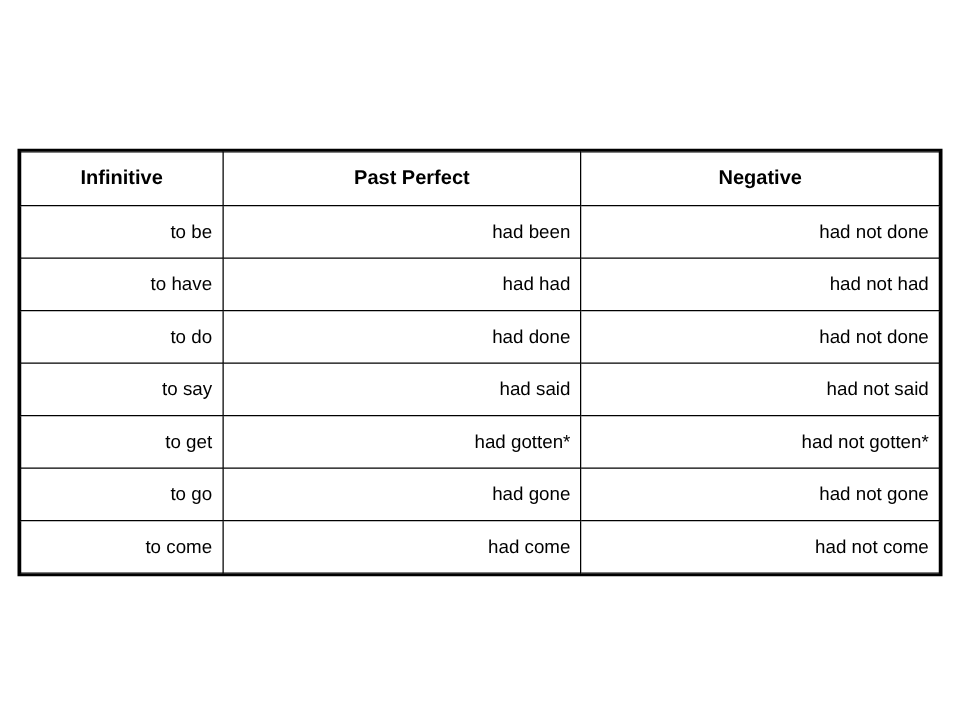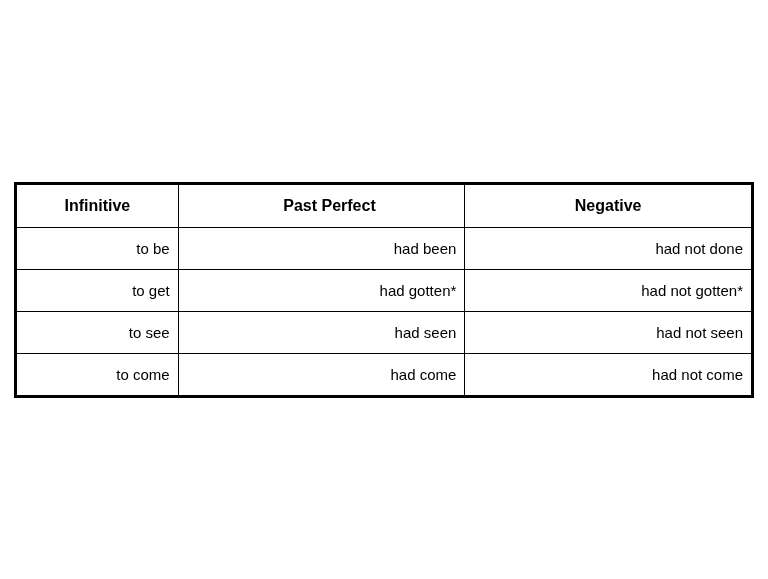--- a/index.html
+++ b/index.html
@@ -68,28 +68,43 @@
         <th class="col-negative">Negative</th>
       </tr>
     </thead>
     <tbody id="table-body">
     <tr>
           <td>to be</td>
           <td>had been</td>
           <td>had not done</td>
         </tr>
         <tr>
+          <td>to have</td>
+          <td>had had</td>
+          <td>had not had</td>
+        </tr>
+        <tr>
+          <td>to do</td>
+          <td>had done</td>
+          <td>had not done</td>
+        </tr>
+        <tr>
+          <td>to say</td>
+          <td>had said</td>
+          <td>had not said</td>
+        </tr>
+        <tr>
           <td>to get</td>
           <td>had gotten*</td>
           <td>had not gotten*</td>
         </tr>
         <tr>
-          <td>to see</td>
-          <td>had seen</td>
-          <td>had not seen</td>
+          <td>to go</td>
+          <td>had gone</td>
+          <td>had not gone</td>
         </tr>
         <tr>
           <td>to come</td>
           <td>had come</td>
           <td>had not come</td>
         </tr>
       </tbody>
   </table>
 </div>
 

